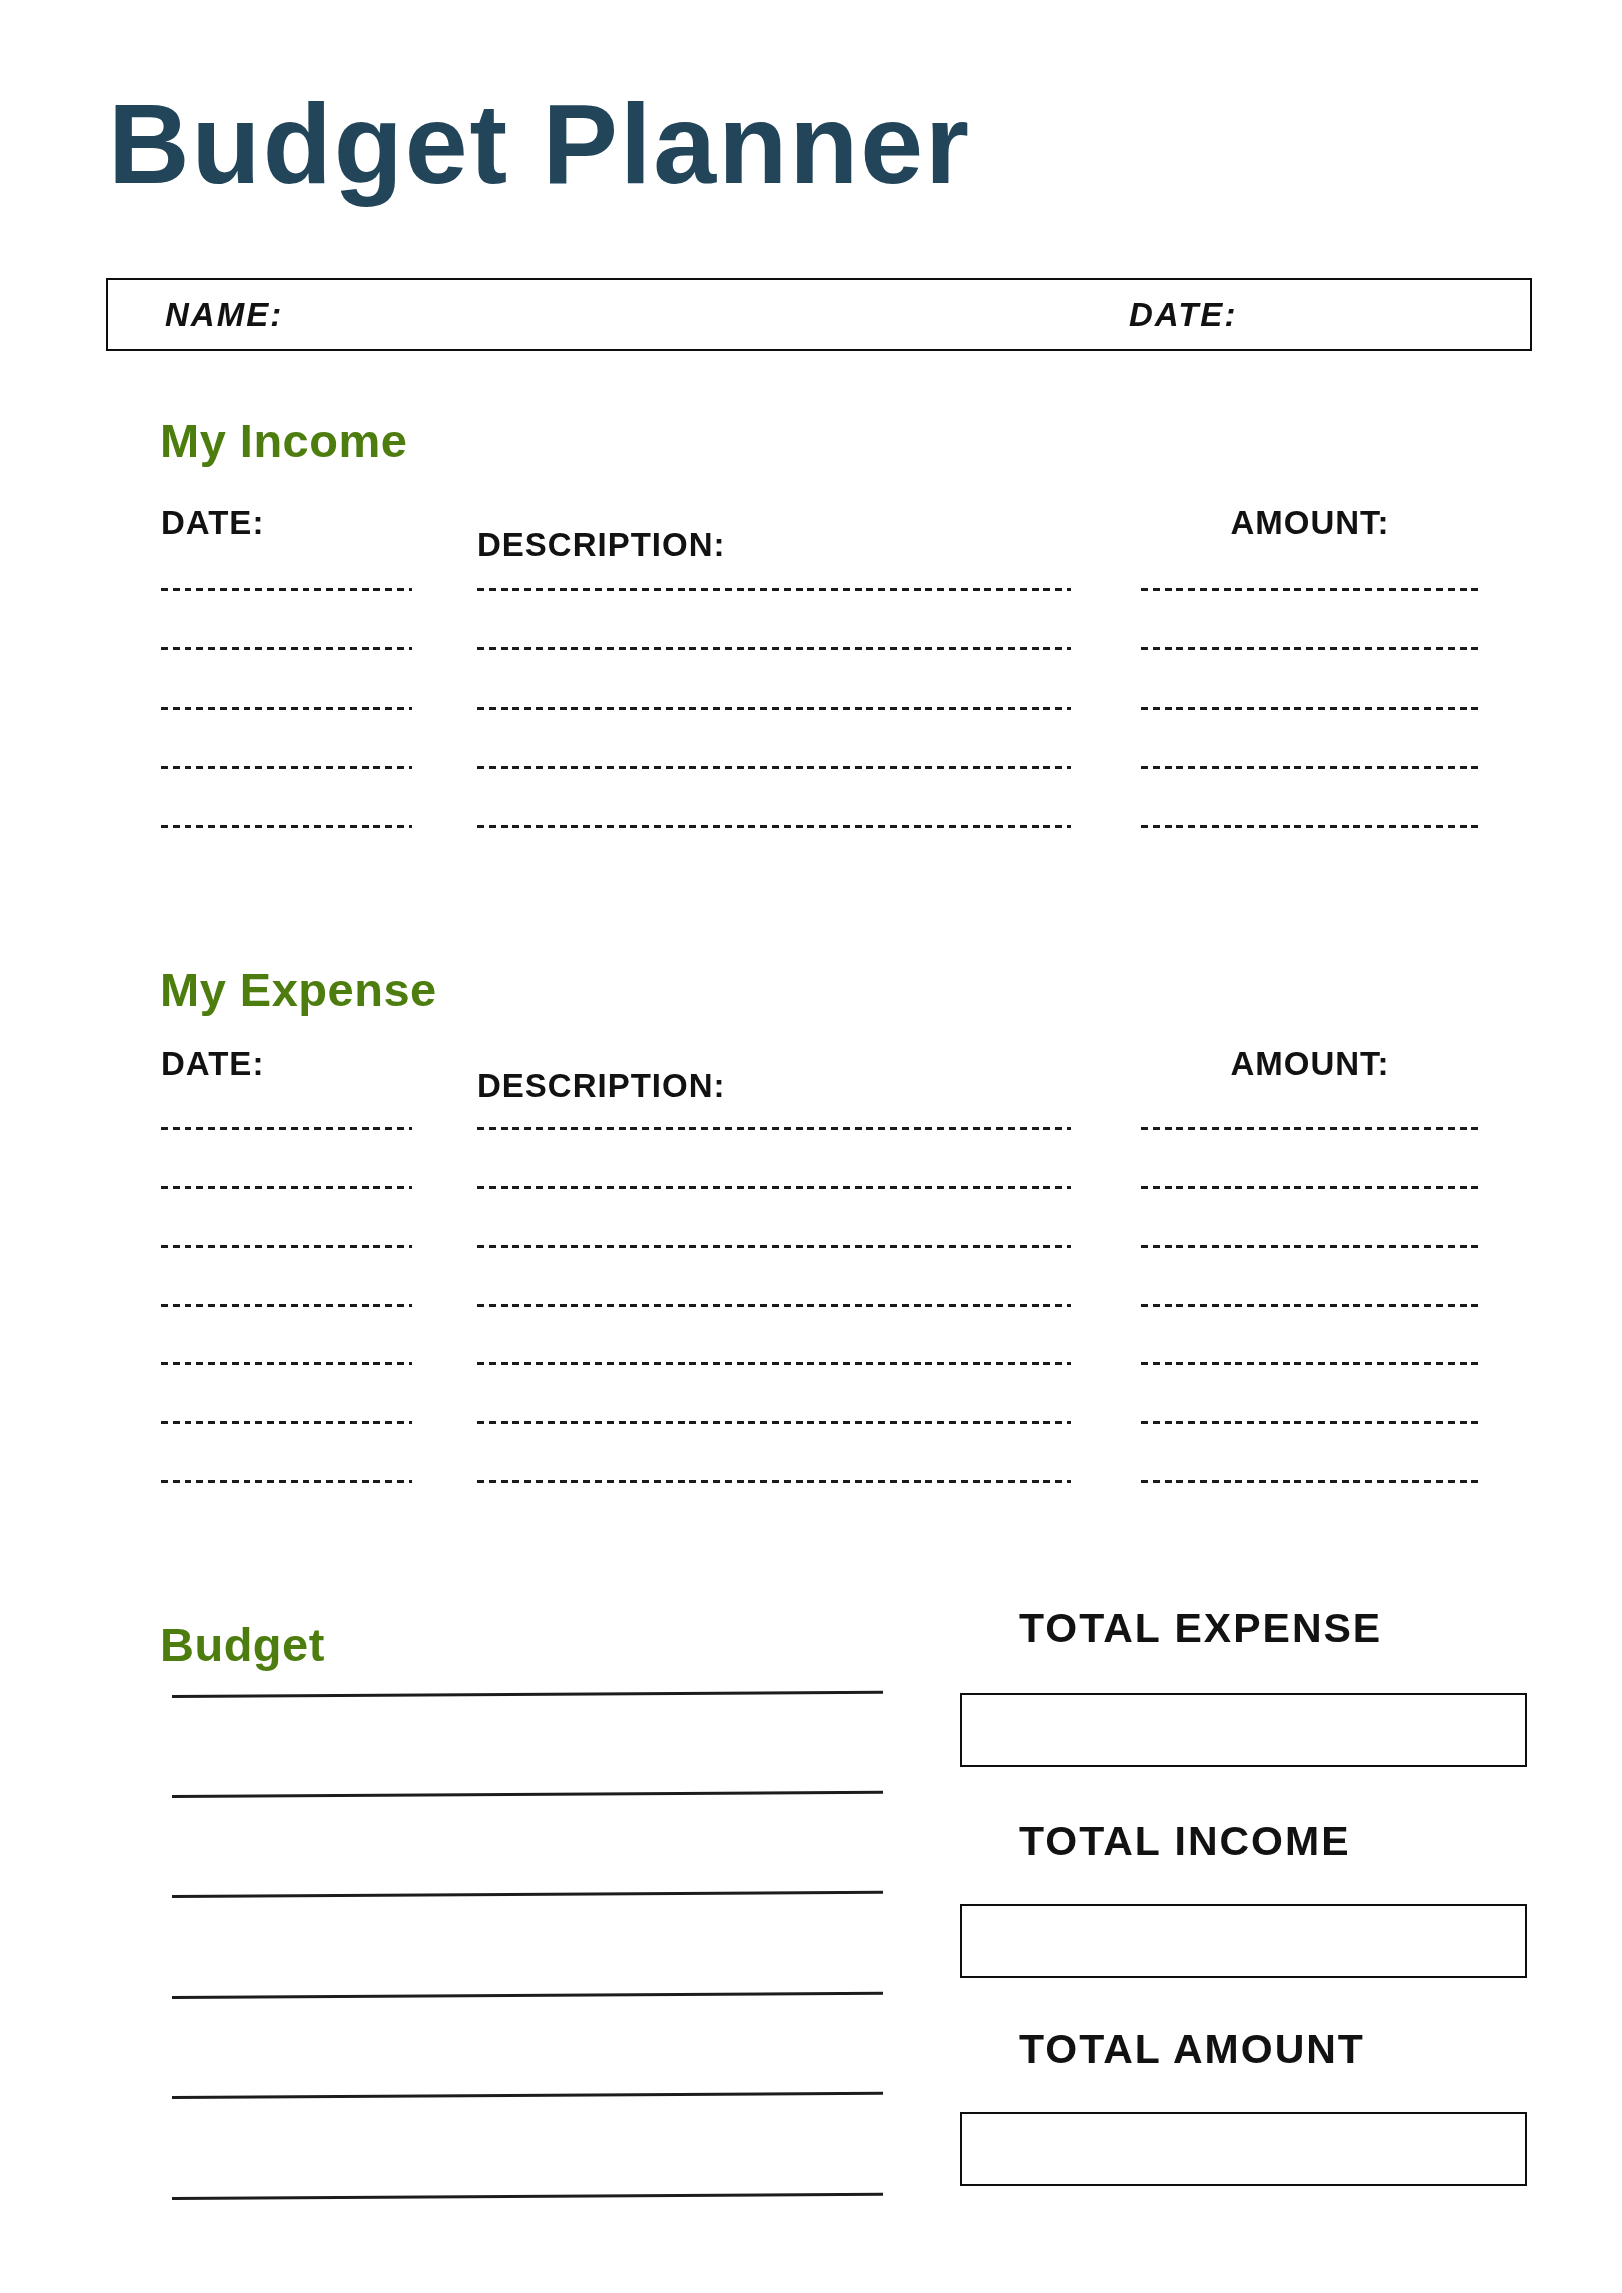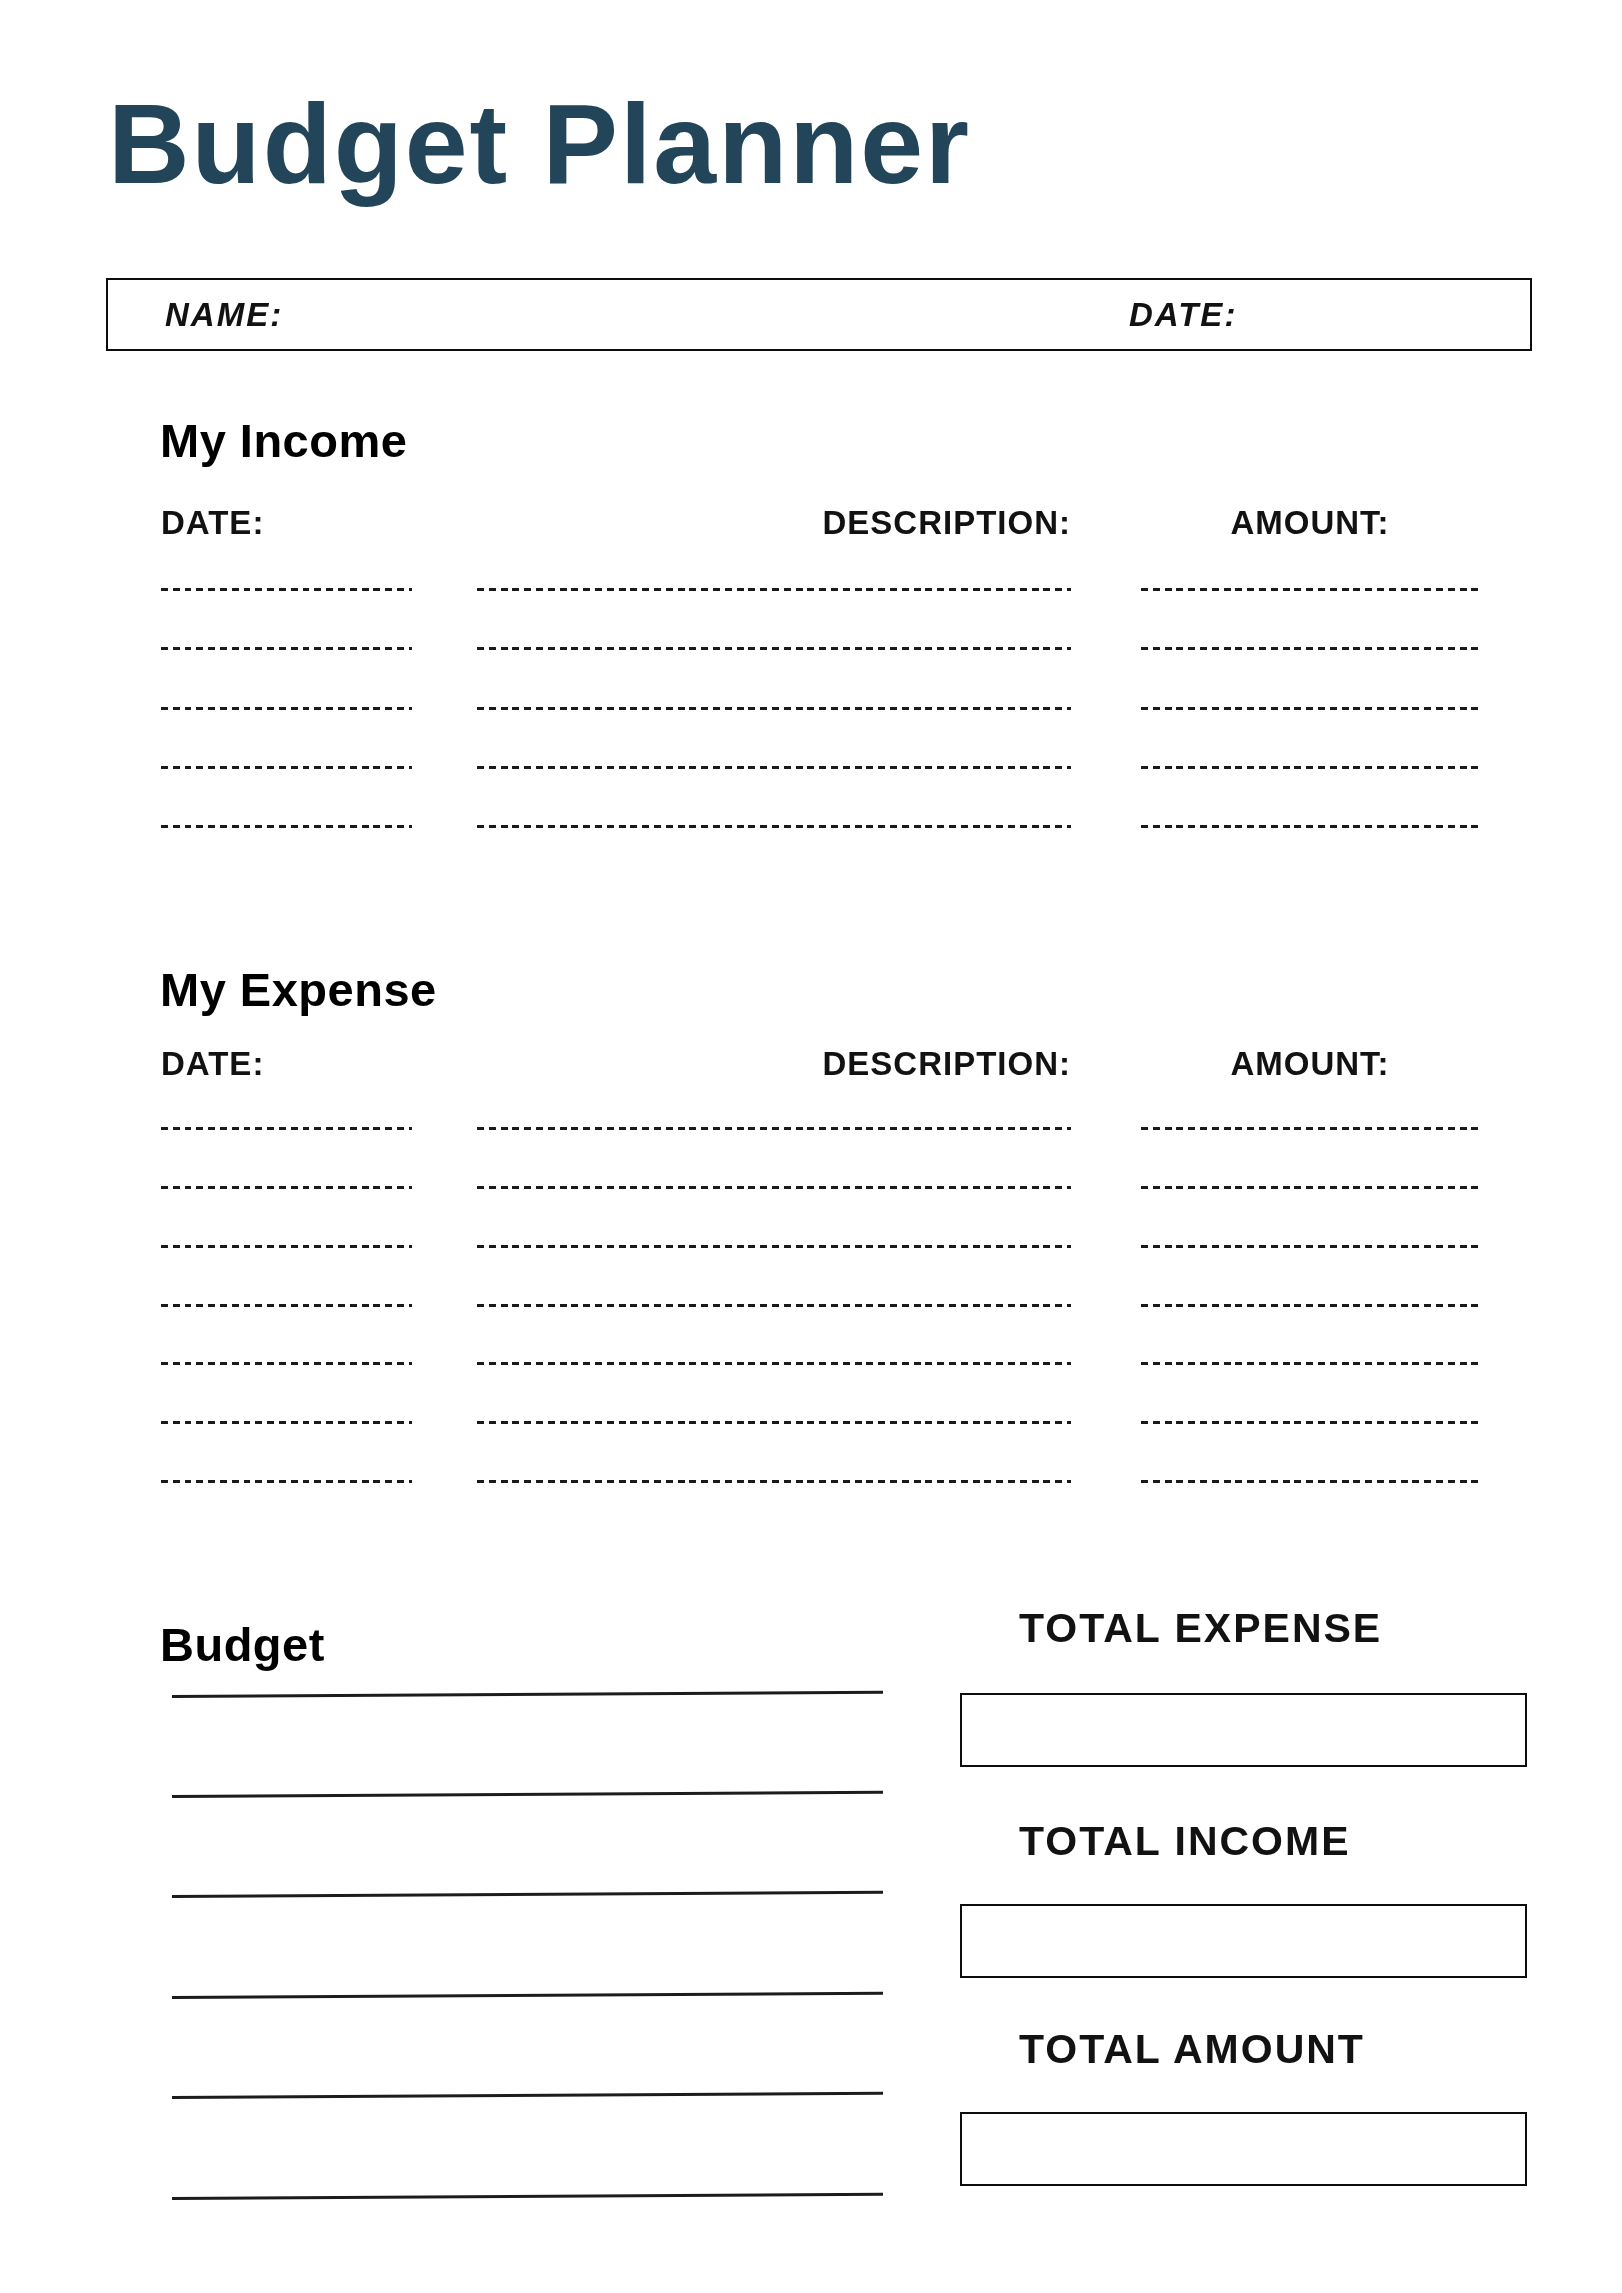--- a/index.html
+++ b/index.html
@@ -39,33 +39,33 @@
     font-size:29px; line-height:61px;
   }
   .bar-fill.name { left:186px; width:784px; }
   .bar-fill.date { left:1142px; width:274px; }
   
   .section-heading {
     position:absolute; left:160px;
     margin:0;
     font-size:47px; font-weight:700; line-height:1;
     letter-spacing:0.5px;
-    color:#000000;
+    color:#4d7c0f;
   }
   .income-heading  { top:417px; }
   .expense-heading { top:922px;margin-top:44px; }
   .notes-heading   { top:1621px; }
   
   .col-header {
     position:absolute;
     font-size:33px; font-weight:700; letter-spacing:1px;
     white-space:nowrap;
   }
   .col-header.c-date   { left:161px;  width:251px; text-align:left; }
-  .col-header.c-desc   { left:477px;  width:594px; text-align:right; }
+  .col-header.c-desc   { left:477px;  width:594px; text-align:left;margin-top:22px; }
   .col-header.c-amount { left:1141px; width:338px; text-align:center; }
   .income-headers  .col-header { top:504px; }
   .expense-headers .col-header { top:1045px; }
   
   .rows { position:absolute; left:0; top:0; width:100%; height:100%; pointer-events:none; }
   .row  { position:absolute; left:0; width:100%; height:2.9px; pointer-events:auto; }
   .dash {
     position:absolute; top:0; height:2.9px; display:block;
     background-image:repeating-linear-gradient(90deg, #1a1a1a 0 6.9px, transparent 6.9px 11.8px);
   }

